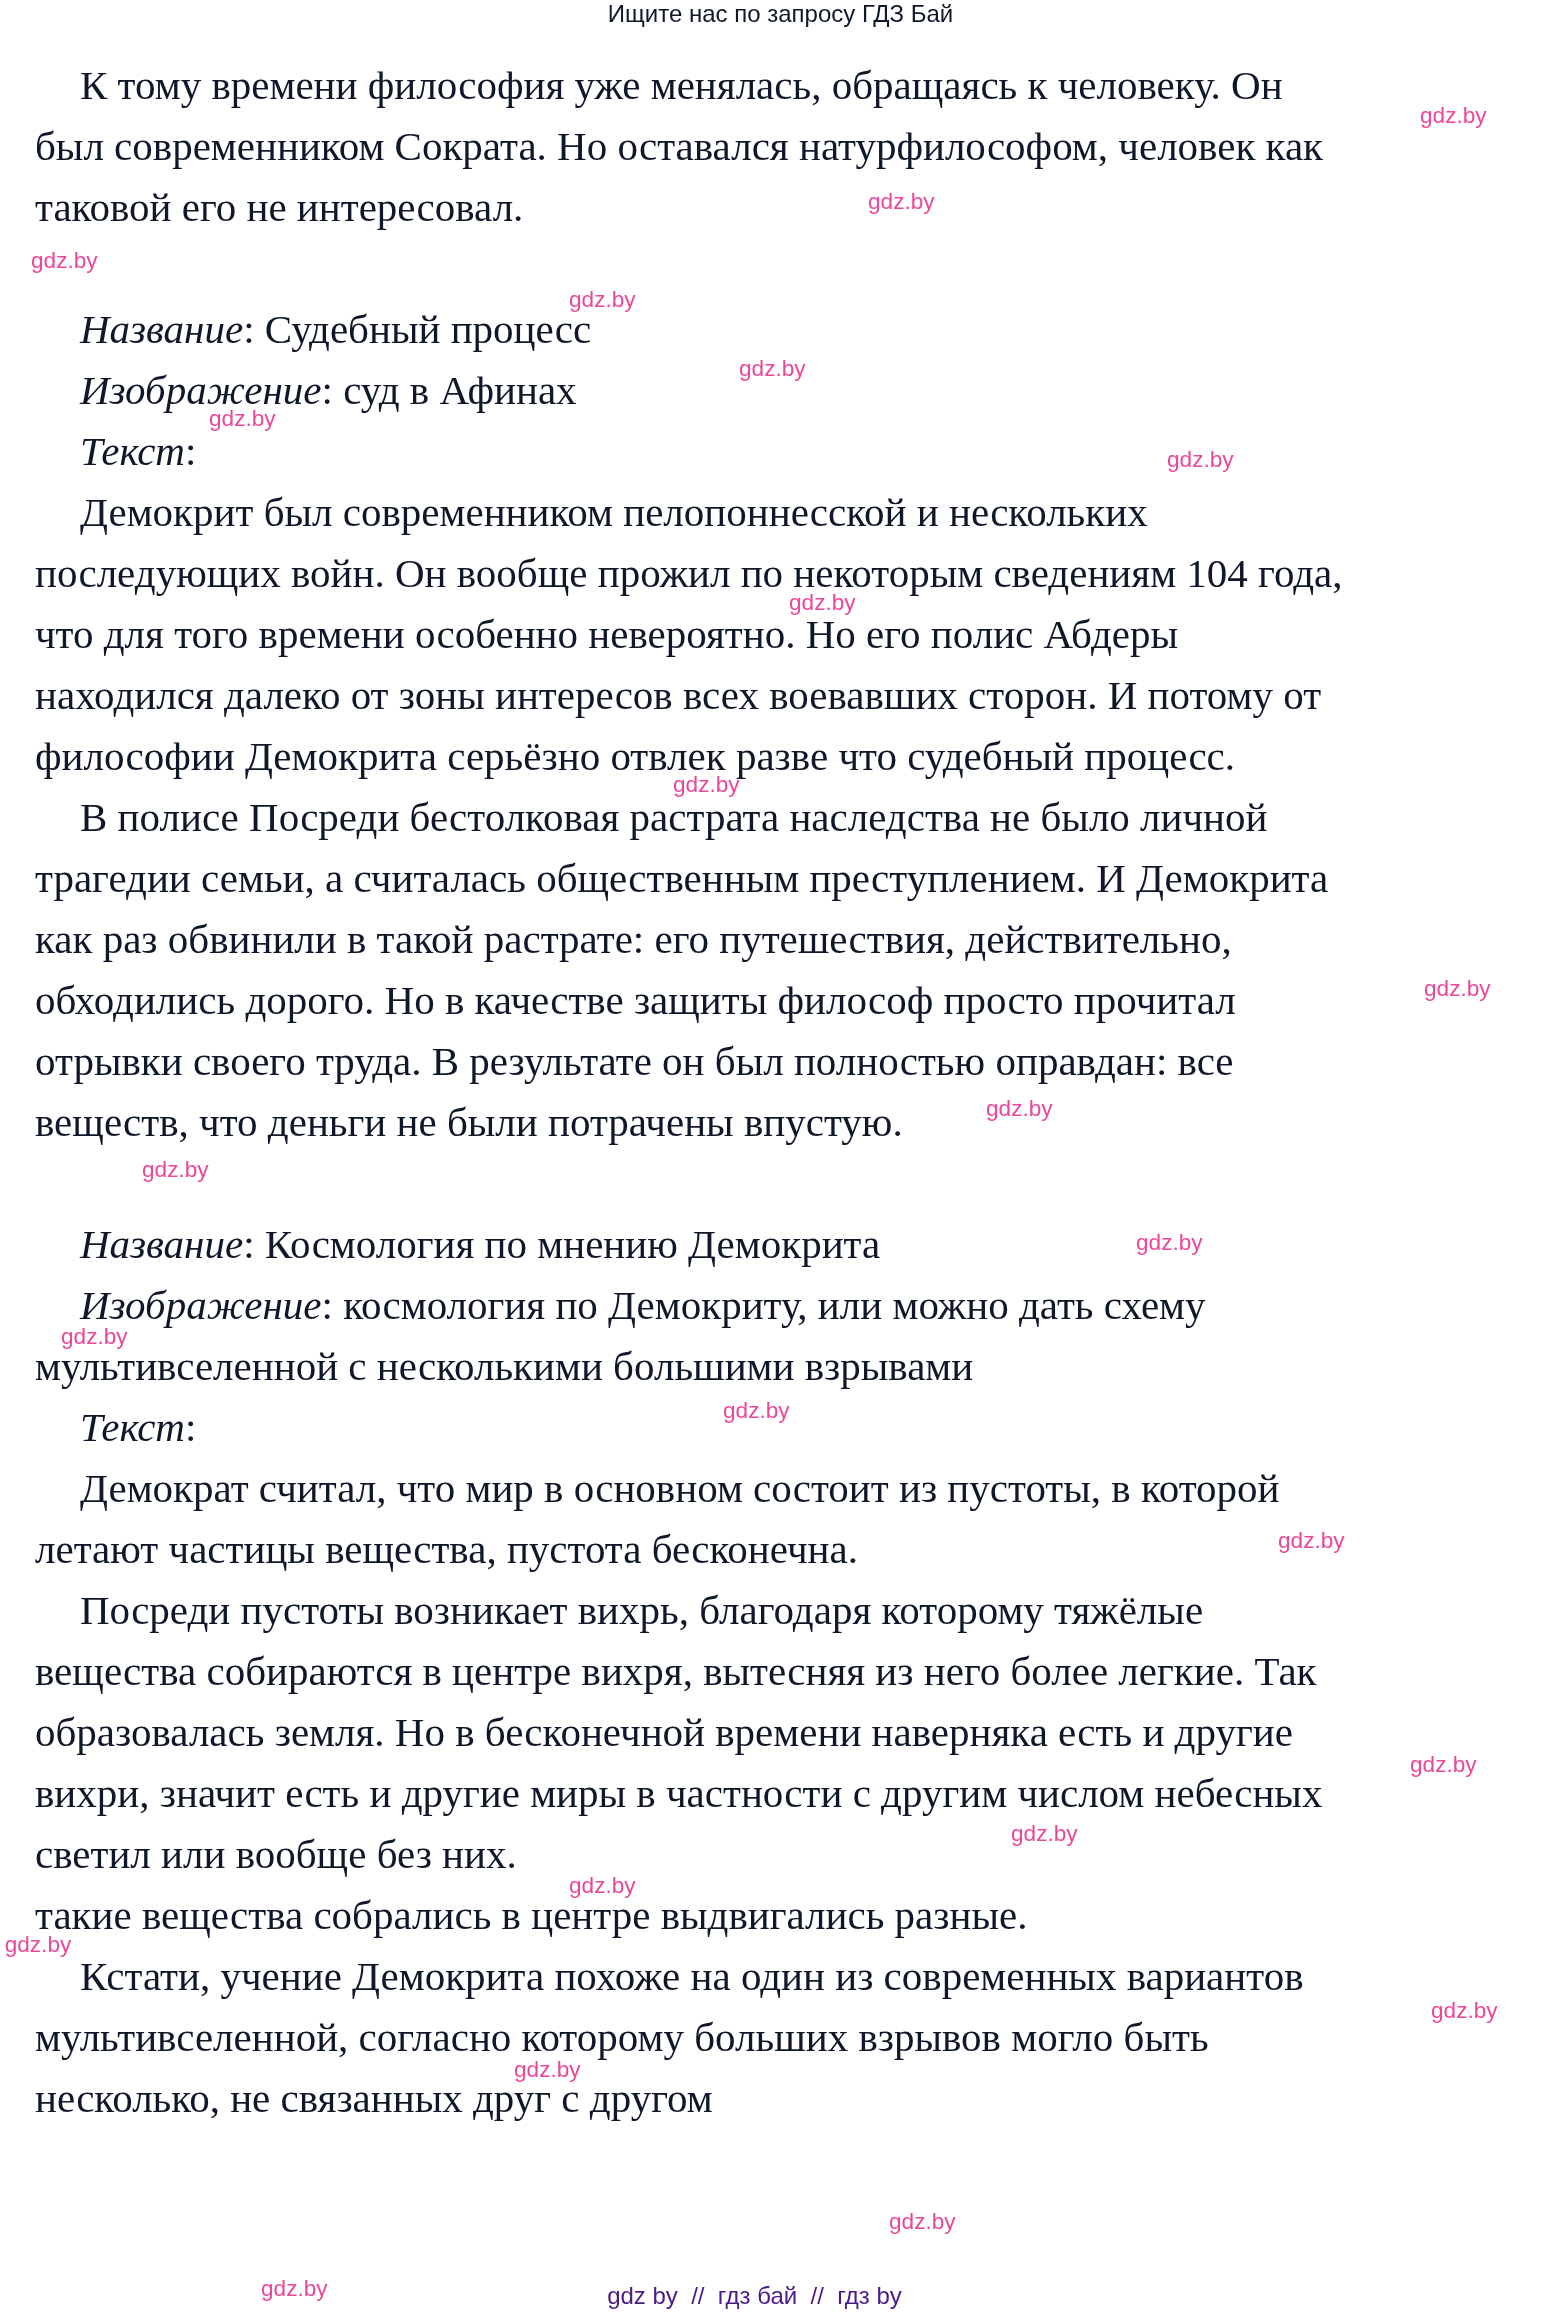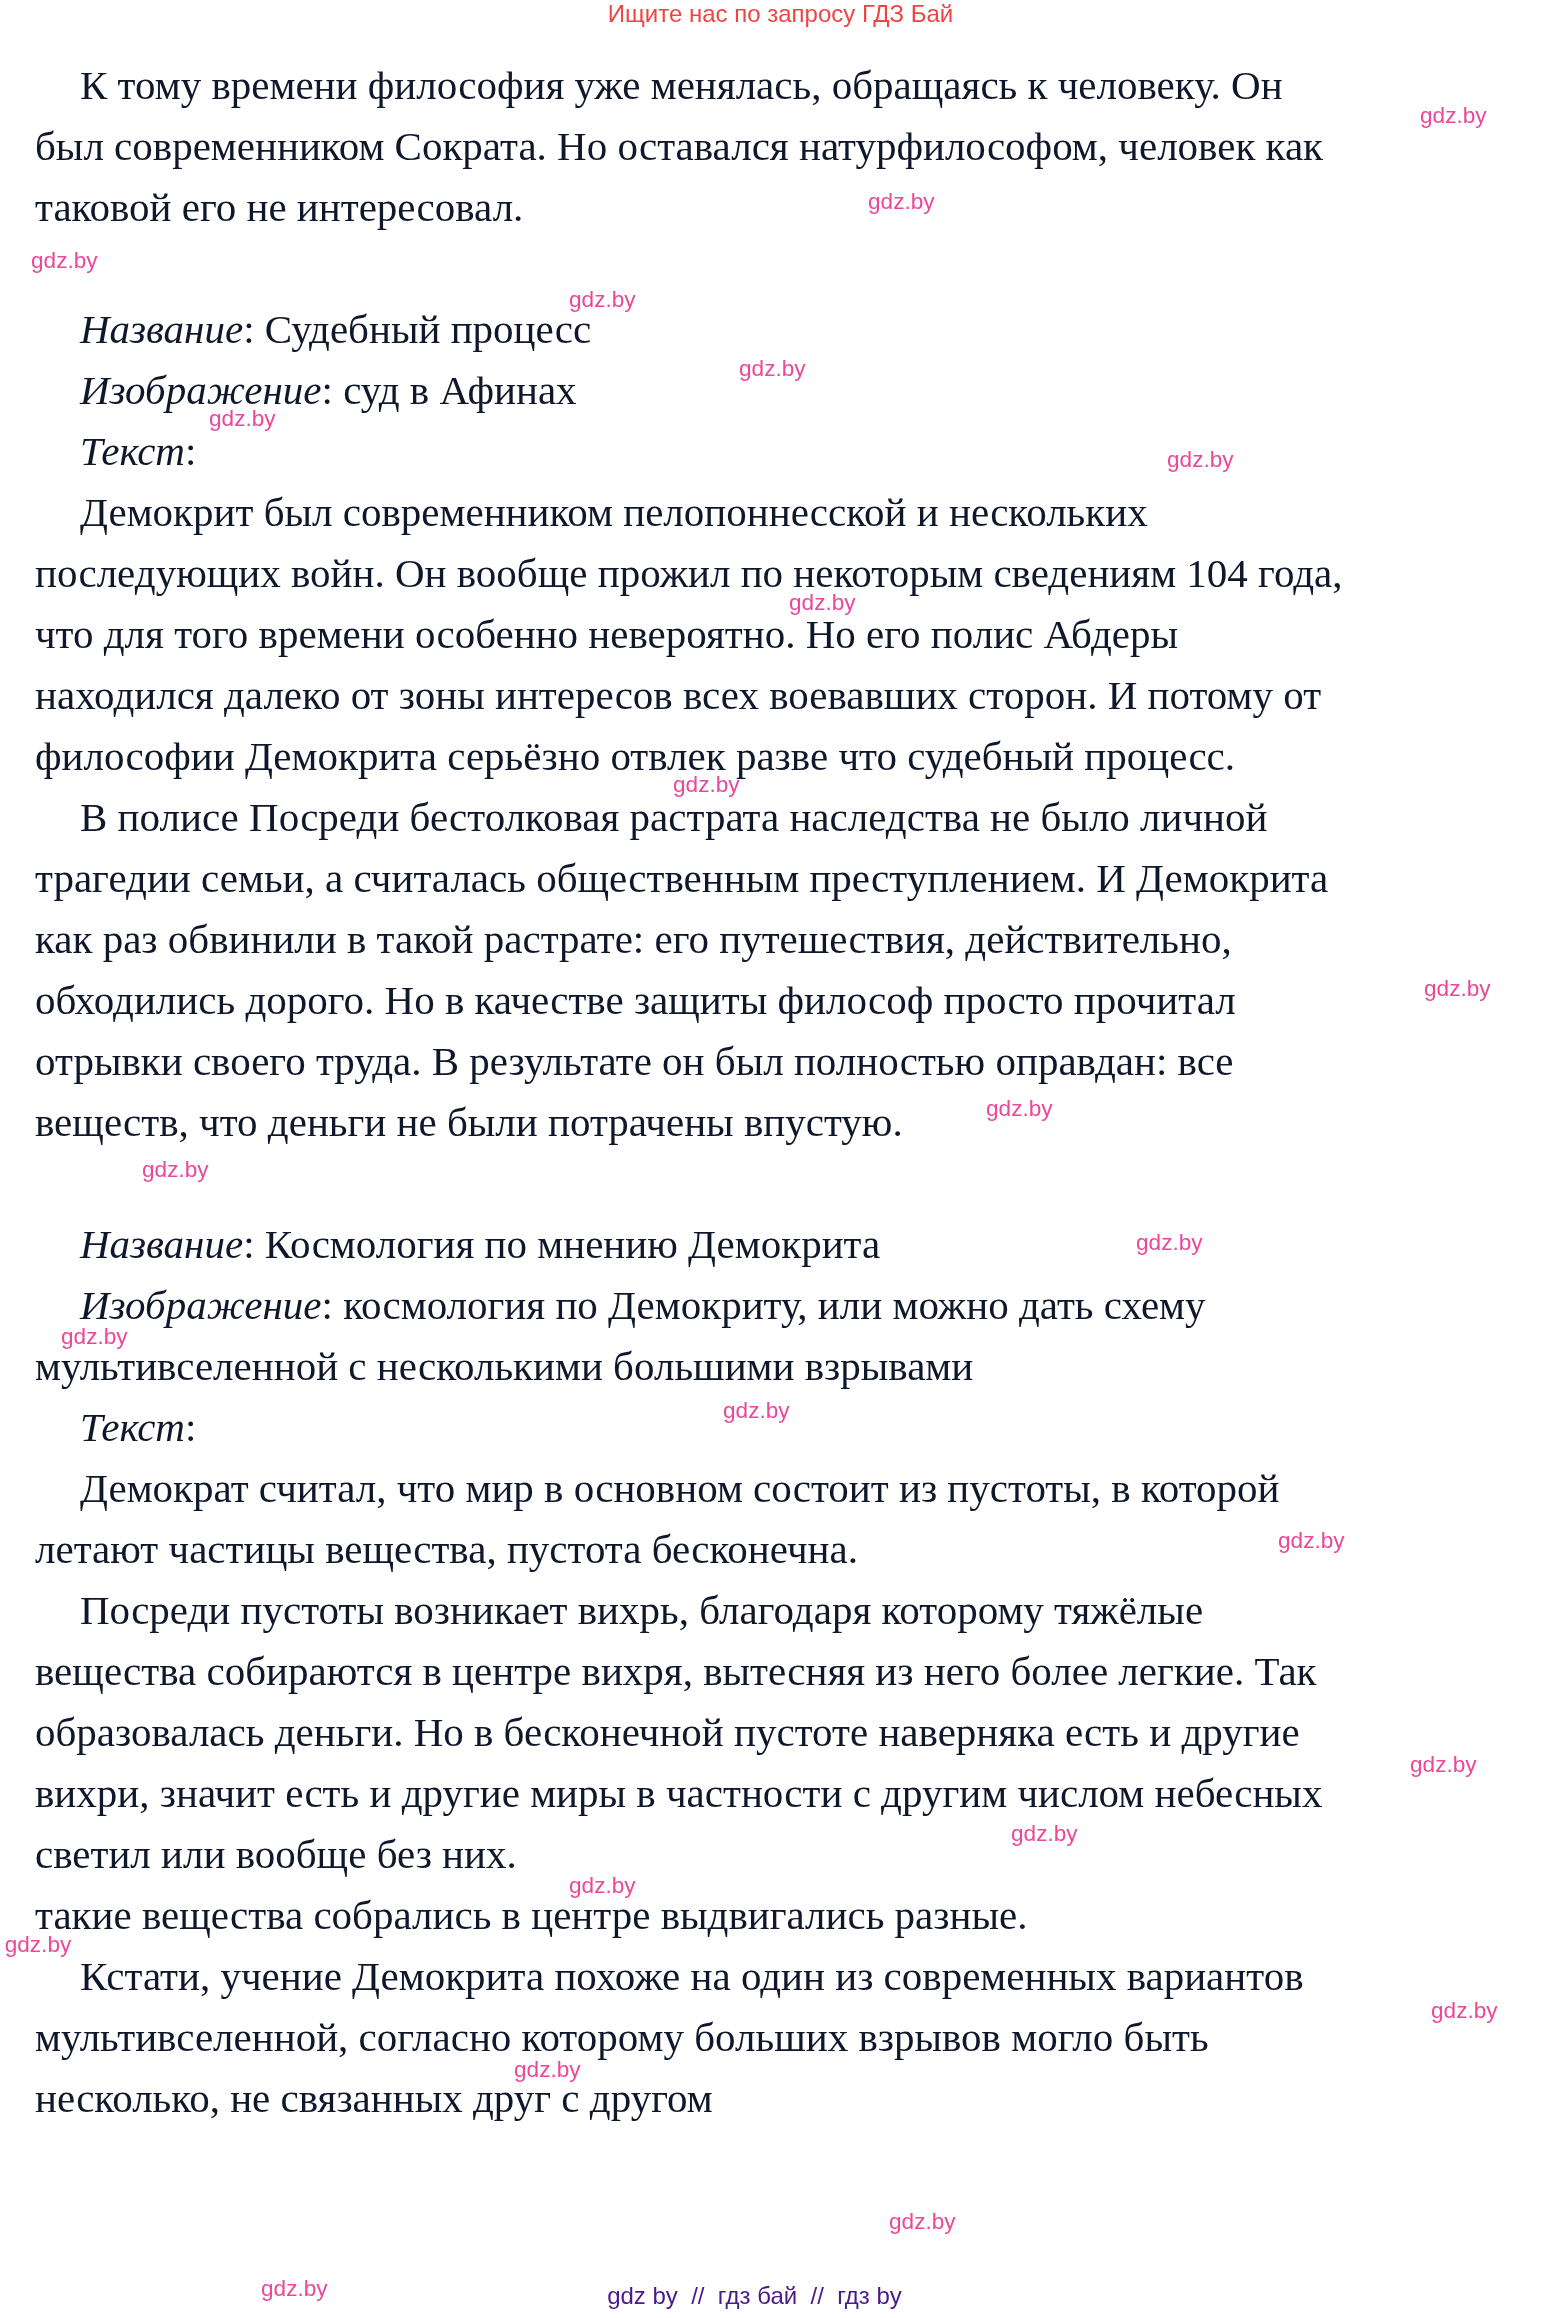--- a/index.html
+++ b/index.html
@@ -1,19 +1,19 @@
 <!DOCTYPE html>
 <html style="font-size:12.5px"><head>
 <meta charset="utf-8">
 <style>
   html, body { margin:0; padding:0; background:#ffffff; }
   body { width:1561px; height:2319px; position:relative; overflow:hidden; }
   .header {
     position:absolute; top:0; left:0; width:1561px; height:31px;
-    text-align:center; color:#ef4444;
+    text-align:center; color:#0f172a;
     font-family:"Liberation Sans", sans-serif; font-size:24px; line-height:28px;
   }
   .footer {
     position:absolute; top:2280px; left:4px; width:1501px; height:31px;
     text-align:center; color:#4a1a8a;
     font-family:"Liberation Sans", sans-serif; font-size:24px; line-height:31px;
     white-space:pre;
   }
   .content {
     position:absolute; top:55px; left:35px; width:1484px;
@@ -74,21 +74,21 @@
   <div class="line">мультивселенной с несколькими большими взрывами</div>
   <div class="line indent">
     <span class="lbl">Текст</span><span>:</span>
   </div>
 
   <div class="line indent">Демократ считал, что мир в основном состоит из пустоты, в которой</div>
   <div class="line">летают частицы вещества, пустота бесконечна.</div>
 
   <div class="line indent">Посреди пустоты возникает вихрь, благодаря которому тяжёлые</div>
   <div class="line">вещества собираются в центре вихря, вытесняя из него более легкие. Так</div>
-  <div class="line">образовалась деньги. Но в бесконечной пустоте наверняка есть и другие</div>
+  <div class="line">образовалась земля. Но в бесконечной времени наверняка есть и другие</div>
   <div class="line">вихри, значит есть и другие миры в частности с другим числом небесных</div>
   <div class="line">светил или вообще без них.</div>
 
   <div class="line">такие вещества собрались в центре выдвигались разные.</div>
 
   <div class="line indent">Кстати, учение Демокрита похоже на один из современных вариантов</div>
   <div class="line">мультивселенной, согласно которому больших взрывов могло быть</div>
   <div class="line">несколько, не связанных друг с другом</div>
 </div>
 

